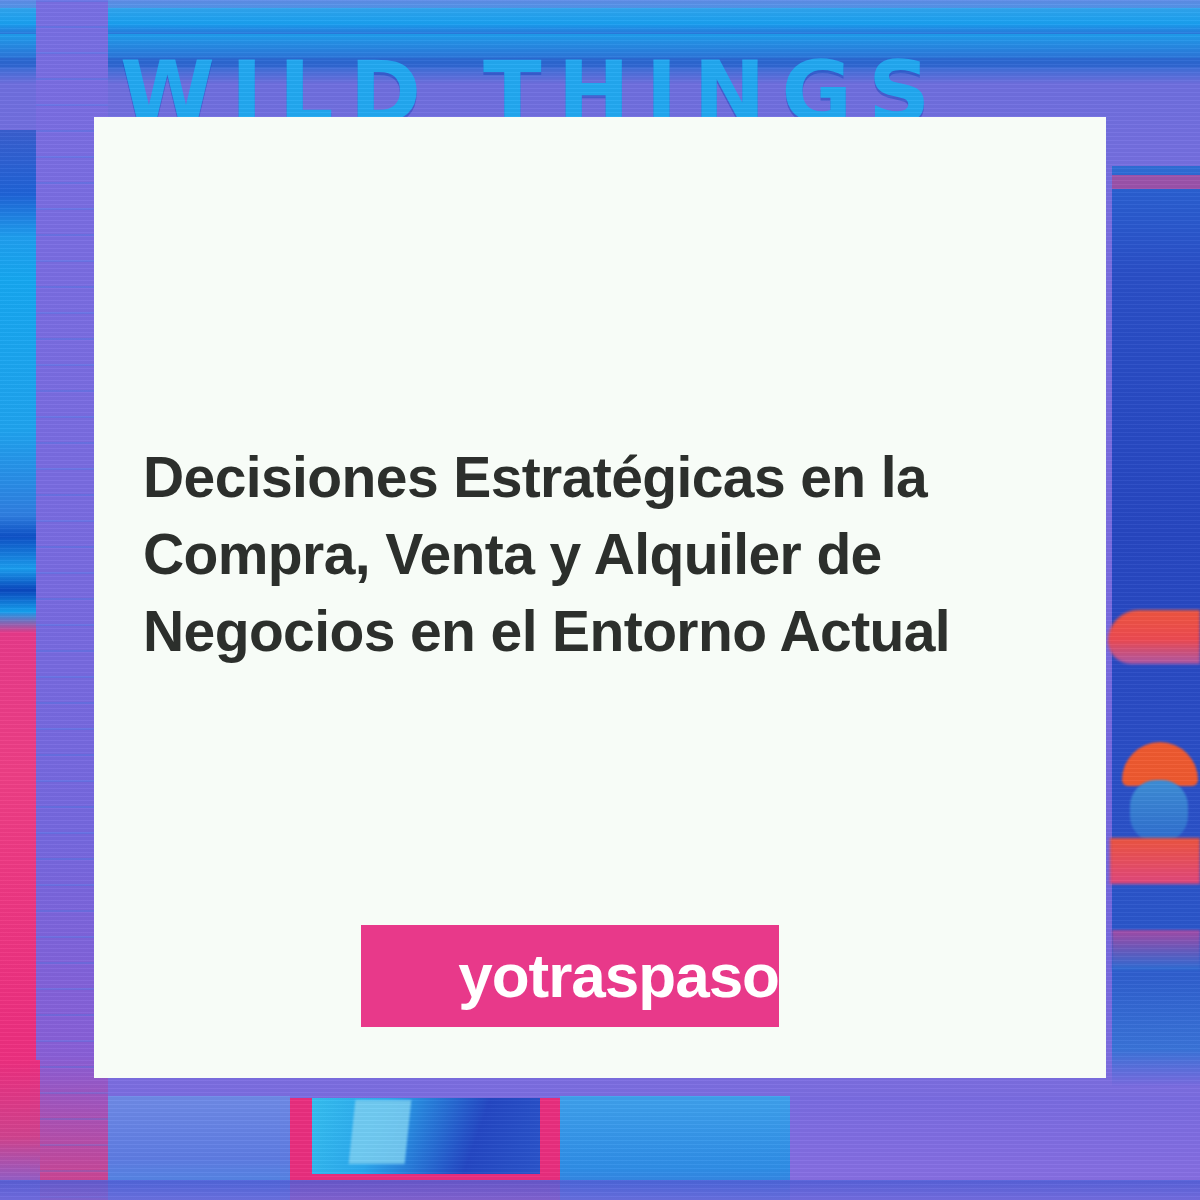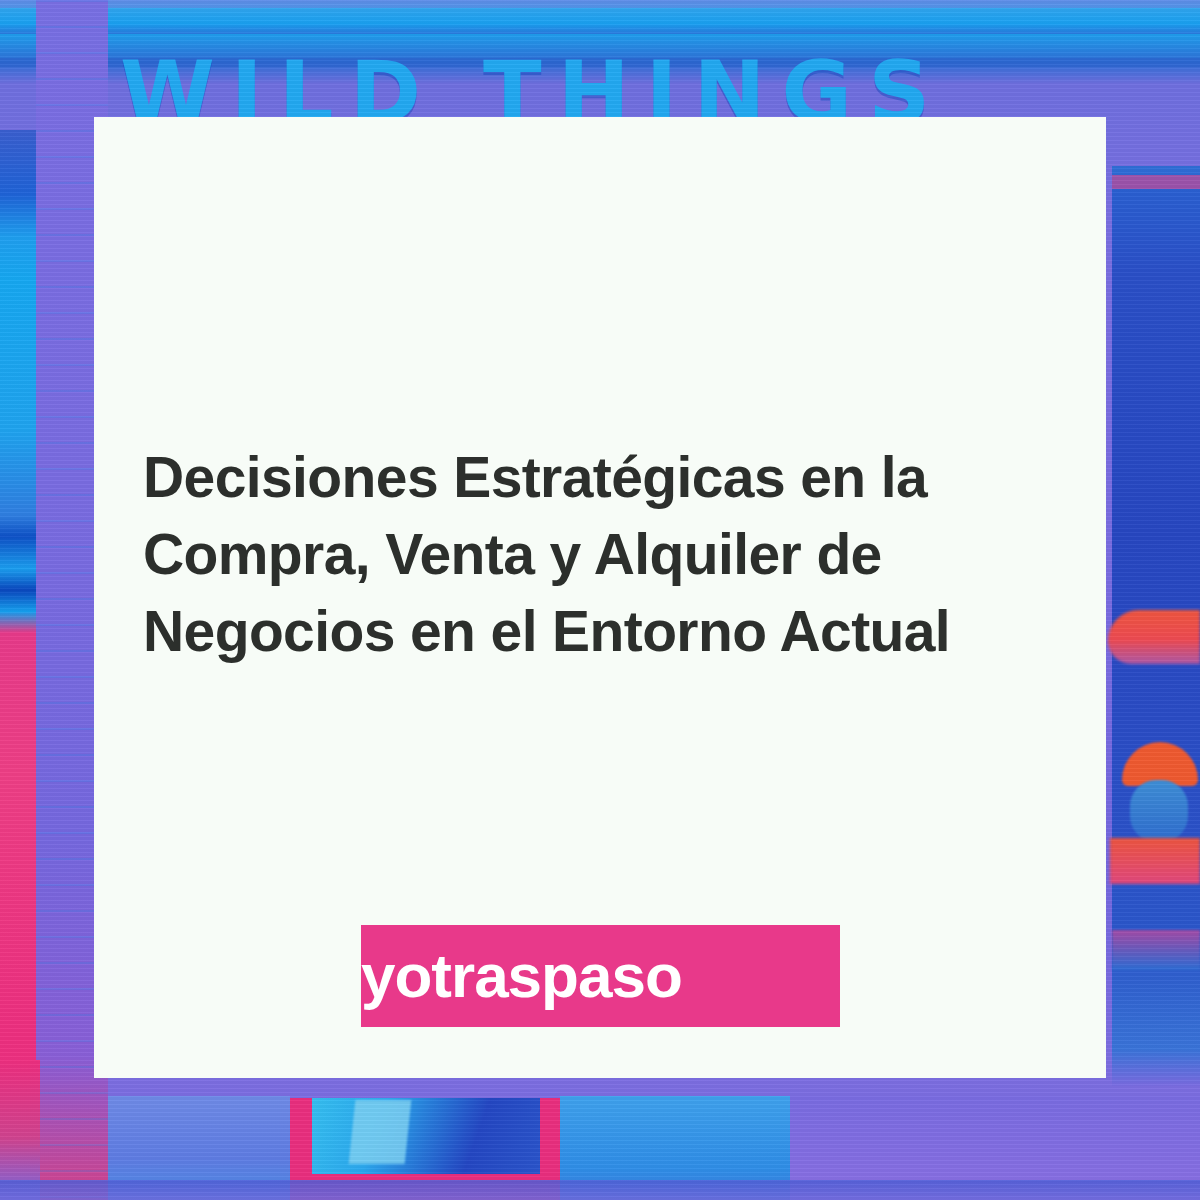--- a/index.html
+++ b/index.html
@@ -262,26 +262,26 @@
     font-size: 57px;
     line-height: 77px;
     letter-spacing: -0.6px;
     color: #2c2f2c;
   }
 
   .logo {
     position: absolute;
     left: 267px;
     top: 808px;
-    width: 479px;
+    width: 418px;
     height: 102px;
     background: #e8398a;
     display: flex;
     align-items: center;
-    justify-content: flex-start;
+    justify-content: flex-end;
   }
   .logo-text {
     font-family: "Liberation Sans", sans-serif;
     font-weight: 700;
     font-size: 62px;
     line-height: 62px;
     letter-spacing: -1px;
     color: #ffffff;
   }
 </style>

